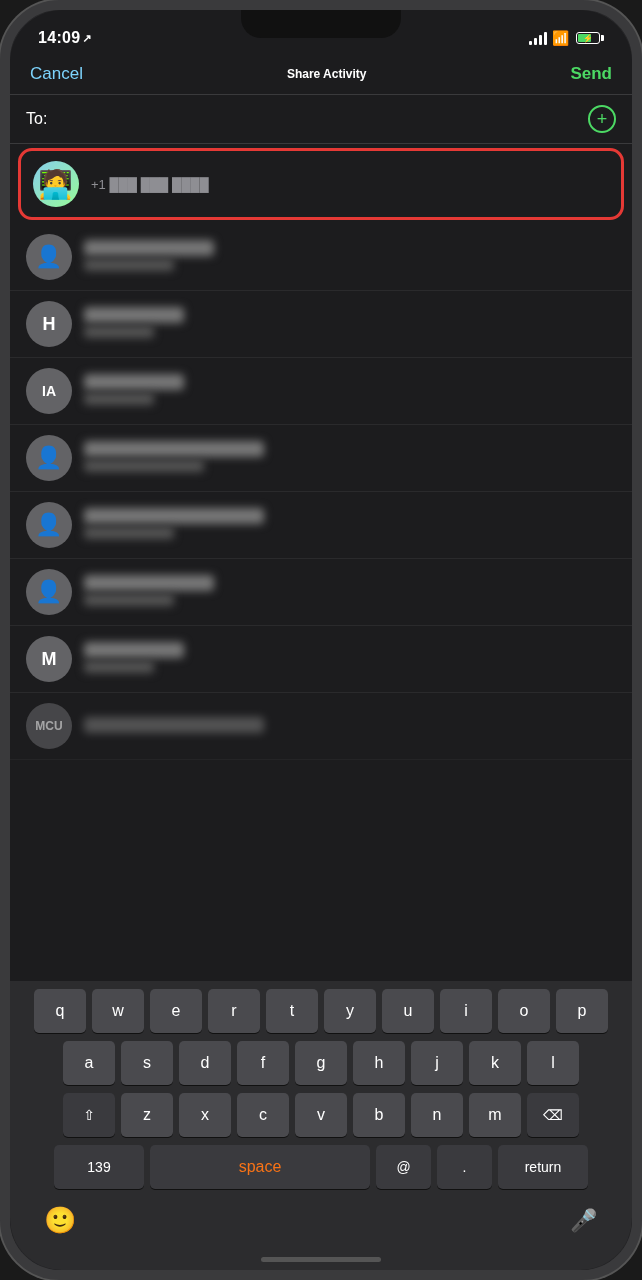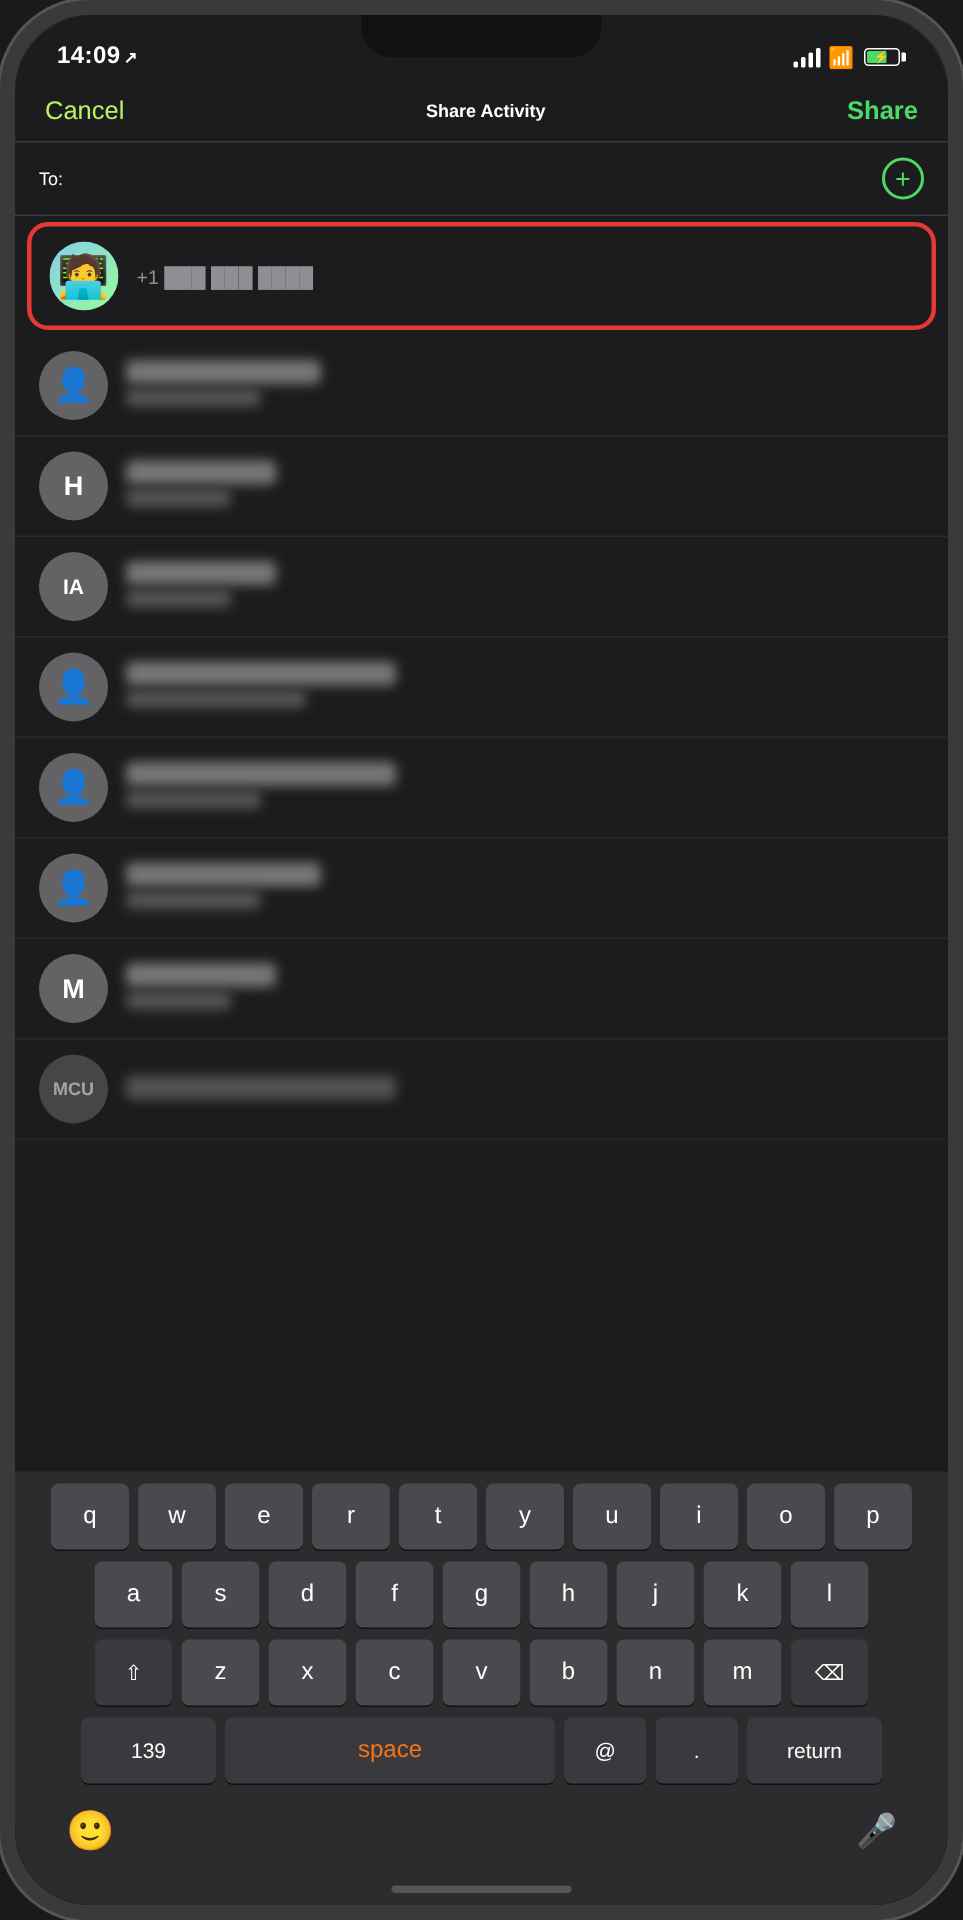--- a/index.html
+++ b/index.html
@@ -126,21 +126,21 @@
     
     .nav-bar {
       display: flex;
       justify-content: space-between;
       align-items: center;
       padding: 4px 20px 10px;
       border-bottom: 0.5px solid #3a3a3c;
     }
 
     .nav-cancel {
-      color: #bef264;
+      color: #7dd3fc;
       font-size: 17px;
       cursor: pointer;
     }
 
     .nav-title {
       color: white;
       font-size: 12px;
       font-weight: 600;
     }
 
@@ -154,21 +154,21 @@
     
     .to-field {
       display: flex;
       align-items: center;
       padding: 10px 16px;
       border-bottom: 0.5px solid #3a3a3c;
     }
 
     .to-label {
       color: white;
-      font-size: 12px;
+      font-size: 16px;
       margin-right: 16px;
       white-space: nowrap;
     }
 
     .to-input {
       flex: 1;
       background: transparent;
       border: none;
       color: white;
       font-size: 16px;
@@ -427,21 +427,21 @@
           <div class="battery-tip"></div>
         </div>
       </div>
     </div>
 
     <div class="content-area">
 
       <div class="nav-bar">
         <span class="nav-cancel">Cancel</span>
         <span class="nav-title">Share Activity</span>
-        <span class="nav-send">Share</span>
+        <span class="nav-send">Send</span>
       </div>
 
       <div class="to-field">
         <span class="to-label">To:</span>
         <input class="to-input" type="text" value="" style="">
         <div class="add-button">+</div>
       </div>
 
       <div class="contacts-area">
 

